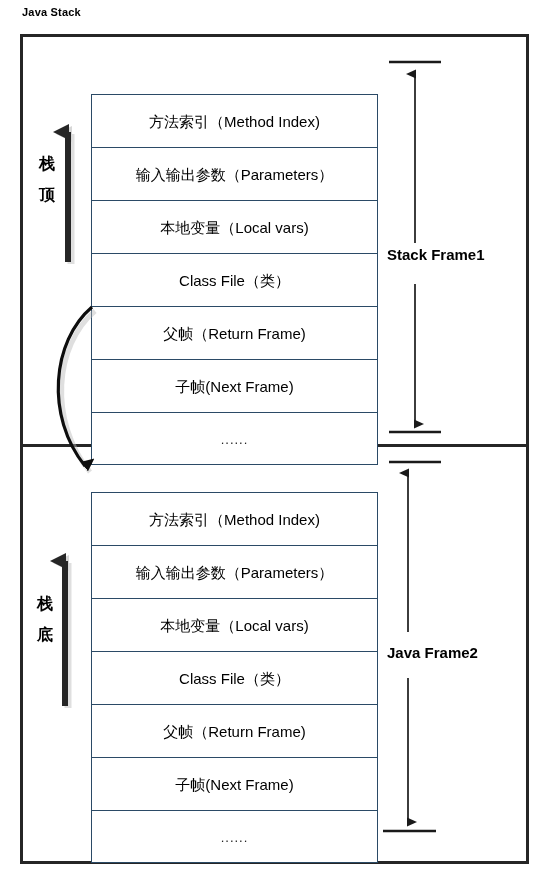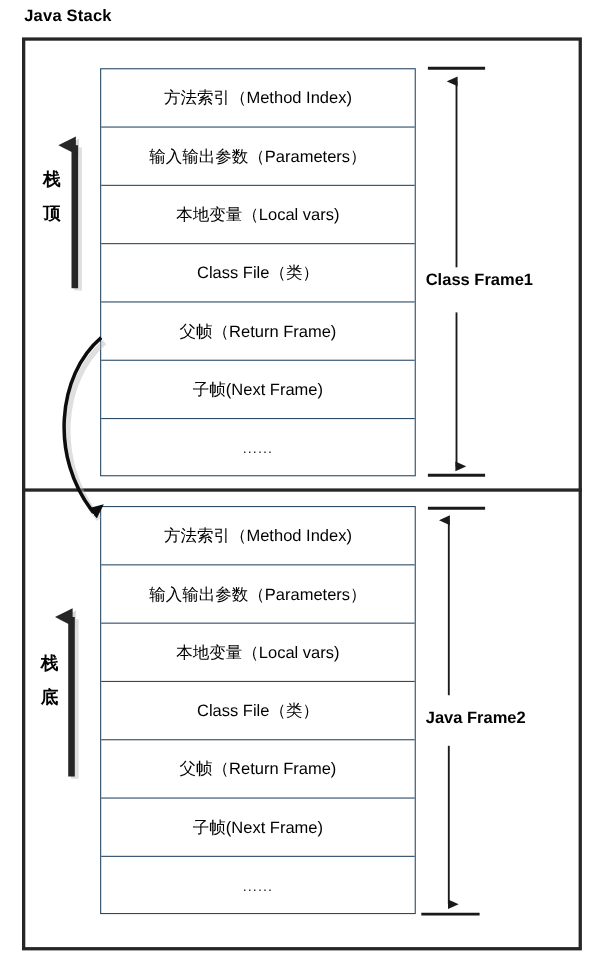--- a/index.html
+++ b/index.html
@@ -7,39 +7,39 @@
     width:549px;height:882px;position:relative;overflow:hidden;
     font-family:"Liberation Sans","DejaVu Sans",sans-serif;
     color:#000;
   }
   .canvas{position:absolute;left:0;top:0;width:549px;height:882px;}
   svg.layer{position:absolute;left:0;top:0;width:549px;height:882px;pointer-events:none;}
 
   
   .title{
     position:absolute;left:22px;top:6px;
-    font-size:15px;font-weight:bold;letter-spacing:0.2px;
+    font-size:11px;font-weight:bold;letter-spacing:0.2px;
     white-space:nowrap;
   }
 
   
   .outer-box{
     position:absolute;left:20px;top:34px;width:509px;height:830px;
     border:3px solid #262626;box-sizing:border-box;background:#fff;
   }
   
   .frame-divider{
     position:absolute;left:20px;top:444px;width:509px;height:3px;
     background:#262626;
   }
 
   
   .frame-table{
     position:absolute;left:91px;width:287px;
-    border:1px solid #2b4a66;box-sizing:border-box;background:#fff;
+    border:1px solid #2b4a66;box-sizing:border-box;background:#fff;margin-top:32px;
   }
   .frame1-table{top:62px;height:371px;}
   .frame2-table{top:460px;height:371px;}
   .frame-row{
     height:53px;line-height:53px;
     border-bottom:1px solid #2b4a66;
     text-align:center;
     font-size:15px;
     white-space:nowrap;
     box-sizing:border-box;
@@ -99,21 +99,21 @@
 
   <div class="side-label label-top">
     <span>栈</span>
     <span>顶</span>
   </div>
   <div class="side-label label-bottom">
     <span>栈</span>
     <span>底</span>
   </div>
 
-  <div class="frame-label frame1-label">Class Frame1</div>
+  <div class="frame-label frame1-label">Stack Frame1</div>
   <div class="frame-label frame2-label">Java Frame2</div>
 
   <svg class="layer" viewBox="0 0 549 882">
     <defs>
       <marker id="ah-up" markerWidth="10" markerHeight="10" refX="5" refY="9" orient="auto" markerUnits="userSpaceOnUse">
         <path d="M5,0 L9.5,10 L0.5,10 Z" fill="#1a1a1a"></path>
       </marker>
       <marker id="ah-down" markerWidth="10" markerHeight="10" refX="5" refY="9" orient="auto" markerUnits="userSpaceOnUse">
         <path d="M5,0 L9.5,10 L0.5,10 Z" fill="#1a1a1a"></path>
       </marker>

